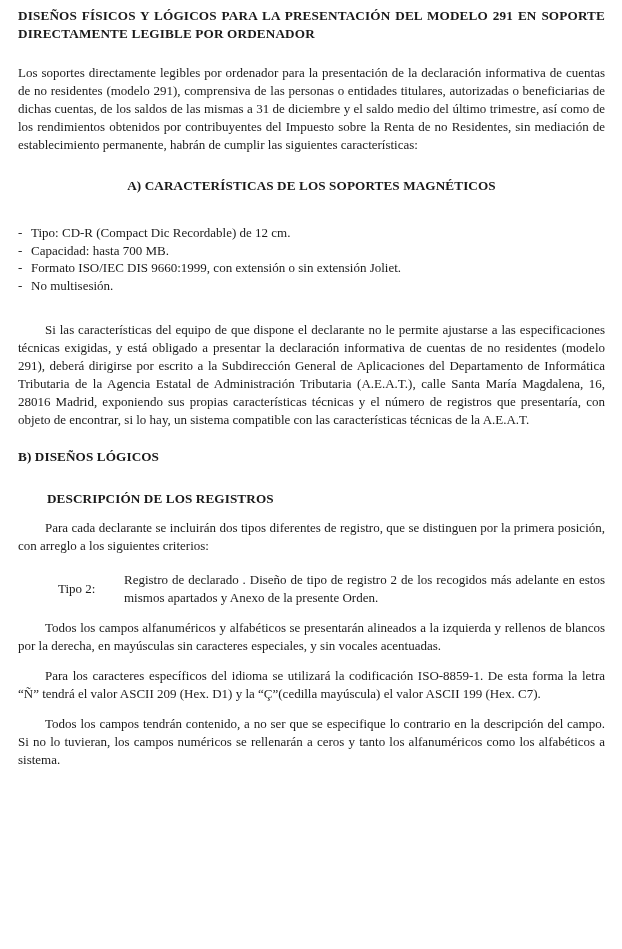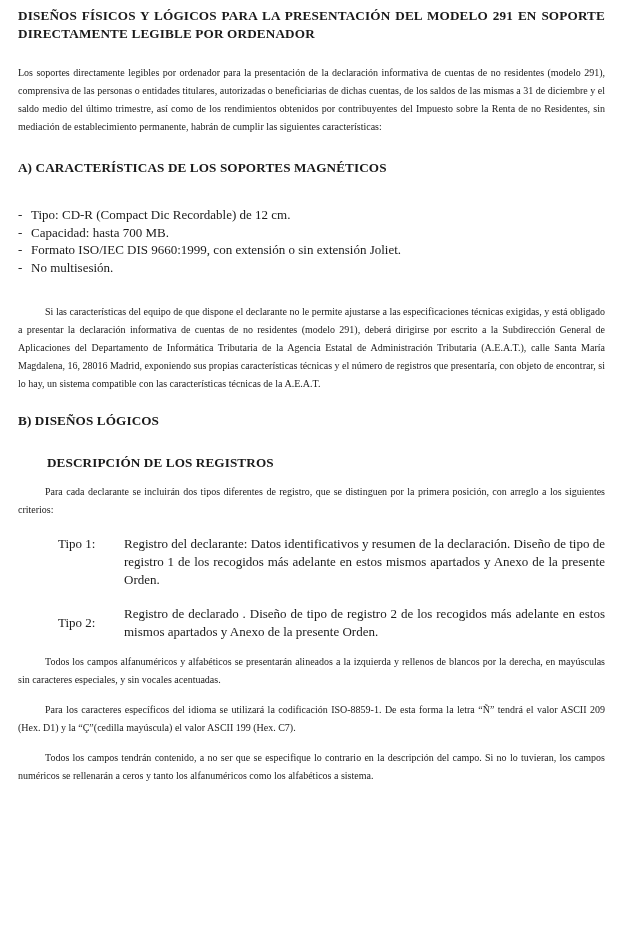--- a/index.html
+++ b/index.html
@@ -23,38 +23,38 @@
   }
   .title {
     font-size: 13.2px;
     font-weight: bold;
     line-height: 18px;
     text-align: justify;
     margin: 0;
     letter-spacing: 0.15px;
   }
   .para {
-    font-size: 10px;
+    font-size: 13px;
     line-height: 18px;
     text-align: justify;
     margin: 0;
     font-family: Liberation Serif, serif;
   }
   .indent {
     text-indent: 27px;
   }
   .intro       { margin-top: 21px; }
   .heading {
     font-size: 13.2px;
     font-weight: bold;
     line-height: 18px;
     margin: 0;
     letter-spacing: 0.1px;
   }
-  .heading-a   { margin-top: 23px; }
+  .heading-a   { margin-top: 23px; text-align: center; }
   .bullet-list {
     list-style: none;
     margin: 29px 0 0 0;
     padding: 0;
   }
   .bullet {
     display: flex;
     font-size: 13px;
     line-height: 17.5px;
   }
@@ -115,24 +115,20 @@
   </ul>
 
   <p class="para indent para-a">Si las características del equipo de que dispone el declarante no le permite ajustarse a las especificaciones técnicas exigidas, y está obligado a presentar la declaración informativa de cuentas de no residentes (modelo 291), deberá dirigirse por escrito a la Subdirección General de Aplicaciones del Departamento de Informática Tributaria de la Agencia Estatal de Administración Tributaria (A.E.A.T.), calle Santa María Magdalena, 16, 28016 Madrid, exponiendo sus propias características técnicas y el número de registros que presentaría, con objeto de encontrar, si lo hay, un sistema compatible con las características técnicas de la A.E.A.T.</p>
 
   <h2 class="heading heading-b">B) DISEÑOS LÓGICOS</h2>
 
   <h3 class="heading subheading">DESCRIPCIÓN DE LOS REGISTROS</h3>
 
   <p class="para indent para-reg">Para cada declarante se incluirán dos tipos diferentes de registro, que se distinguen por la primera posición, con arreglo a los siguientes criterios:</p>
 
-  <div class="tipo-row tipo-1">
-    <span class="tipo-label">Tipo 1:</span>
-    <span class="tipo-text">Registro del declarante: Datos identificativos y resumen de la declaración. Diseño de tipo de registro 1 de los recogidos más adelante en estos mismos apartados y Anexo de la presente Orden.</span>
-  </div>
 
   <div class="tipo-row tipo-2">
     <span class="tipo-label">Tipo 2:</span>
     <span class="tipo-text">Registro de declarado . Diseño de tipo de registro 2 de los recogidos más adelante en estos mismos apartados y Anexo de la presente Orden.</span>
   </div>
 
 
   <p class="para indent pgap">Todos los campos alfanuméricos y alfabéticos se presentarán alineados a la izquierda y rellenos de blancos por la derecha, en mayúsculas sin caracteres especiales, y sin vocales acentuadas.</p>
 
   <p class="para indent pgap">Para los caracteres específicos del idioma se utilizará la codificación ISO-8859-1. De esta forma la letra “Ñ” tendrá el valor ASCII 209 (Hex. D1) y la “Ç”(cedilla mayúscula) el valor ASCII 199 (Hex. C7).</p>

